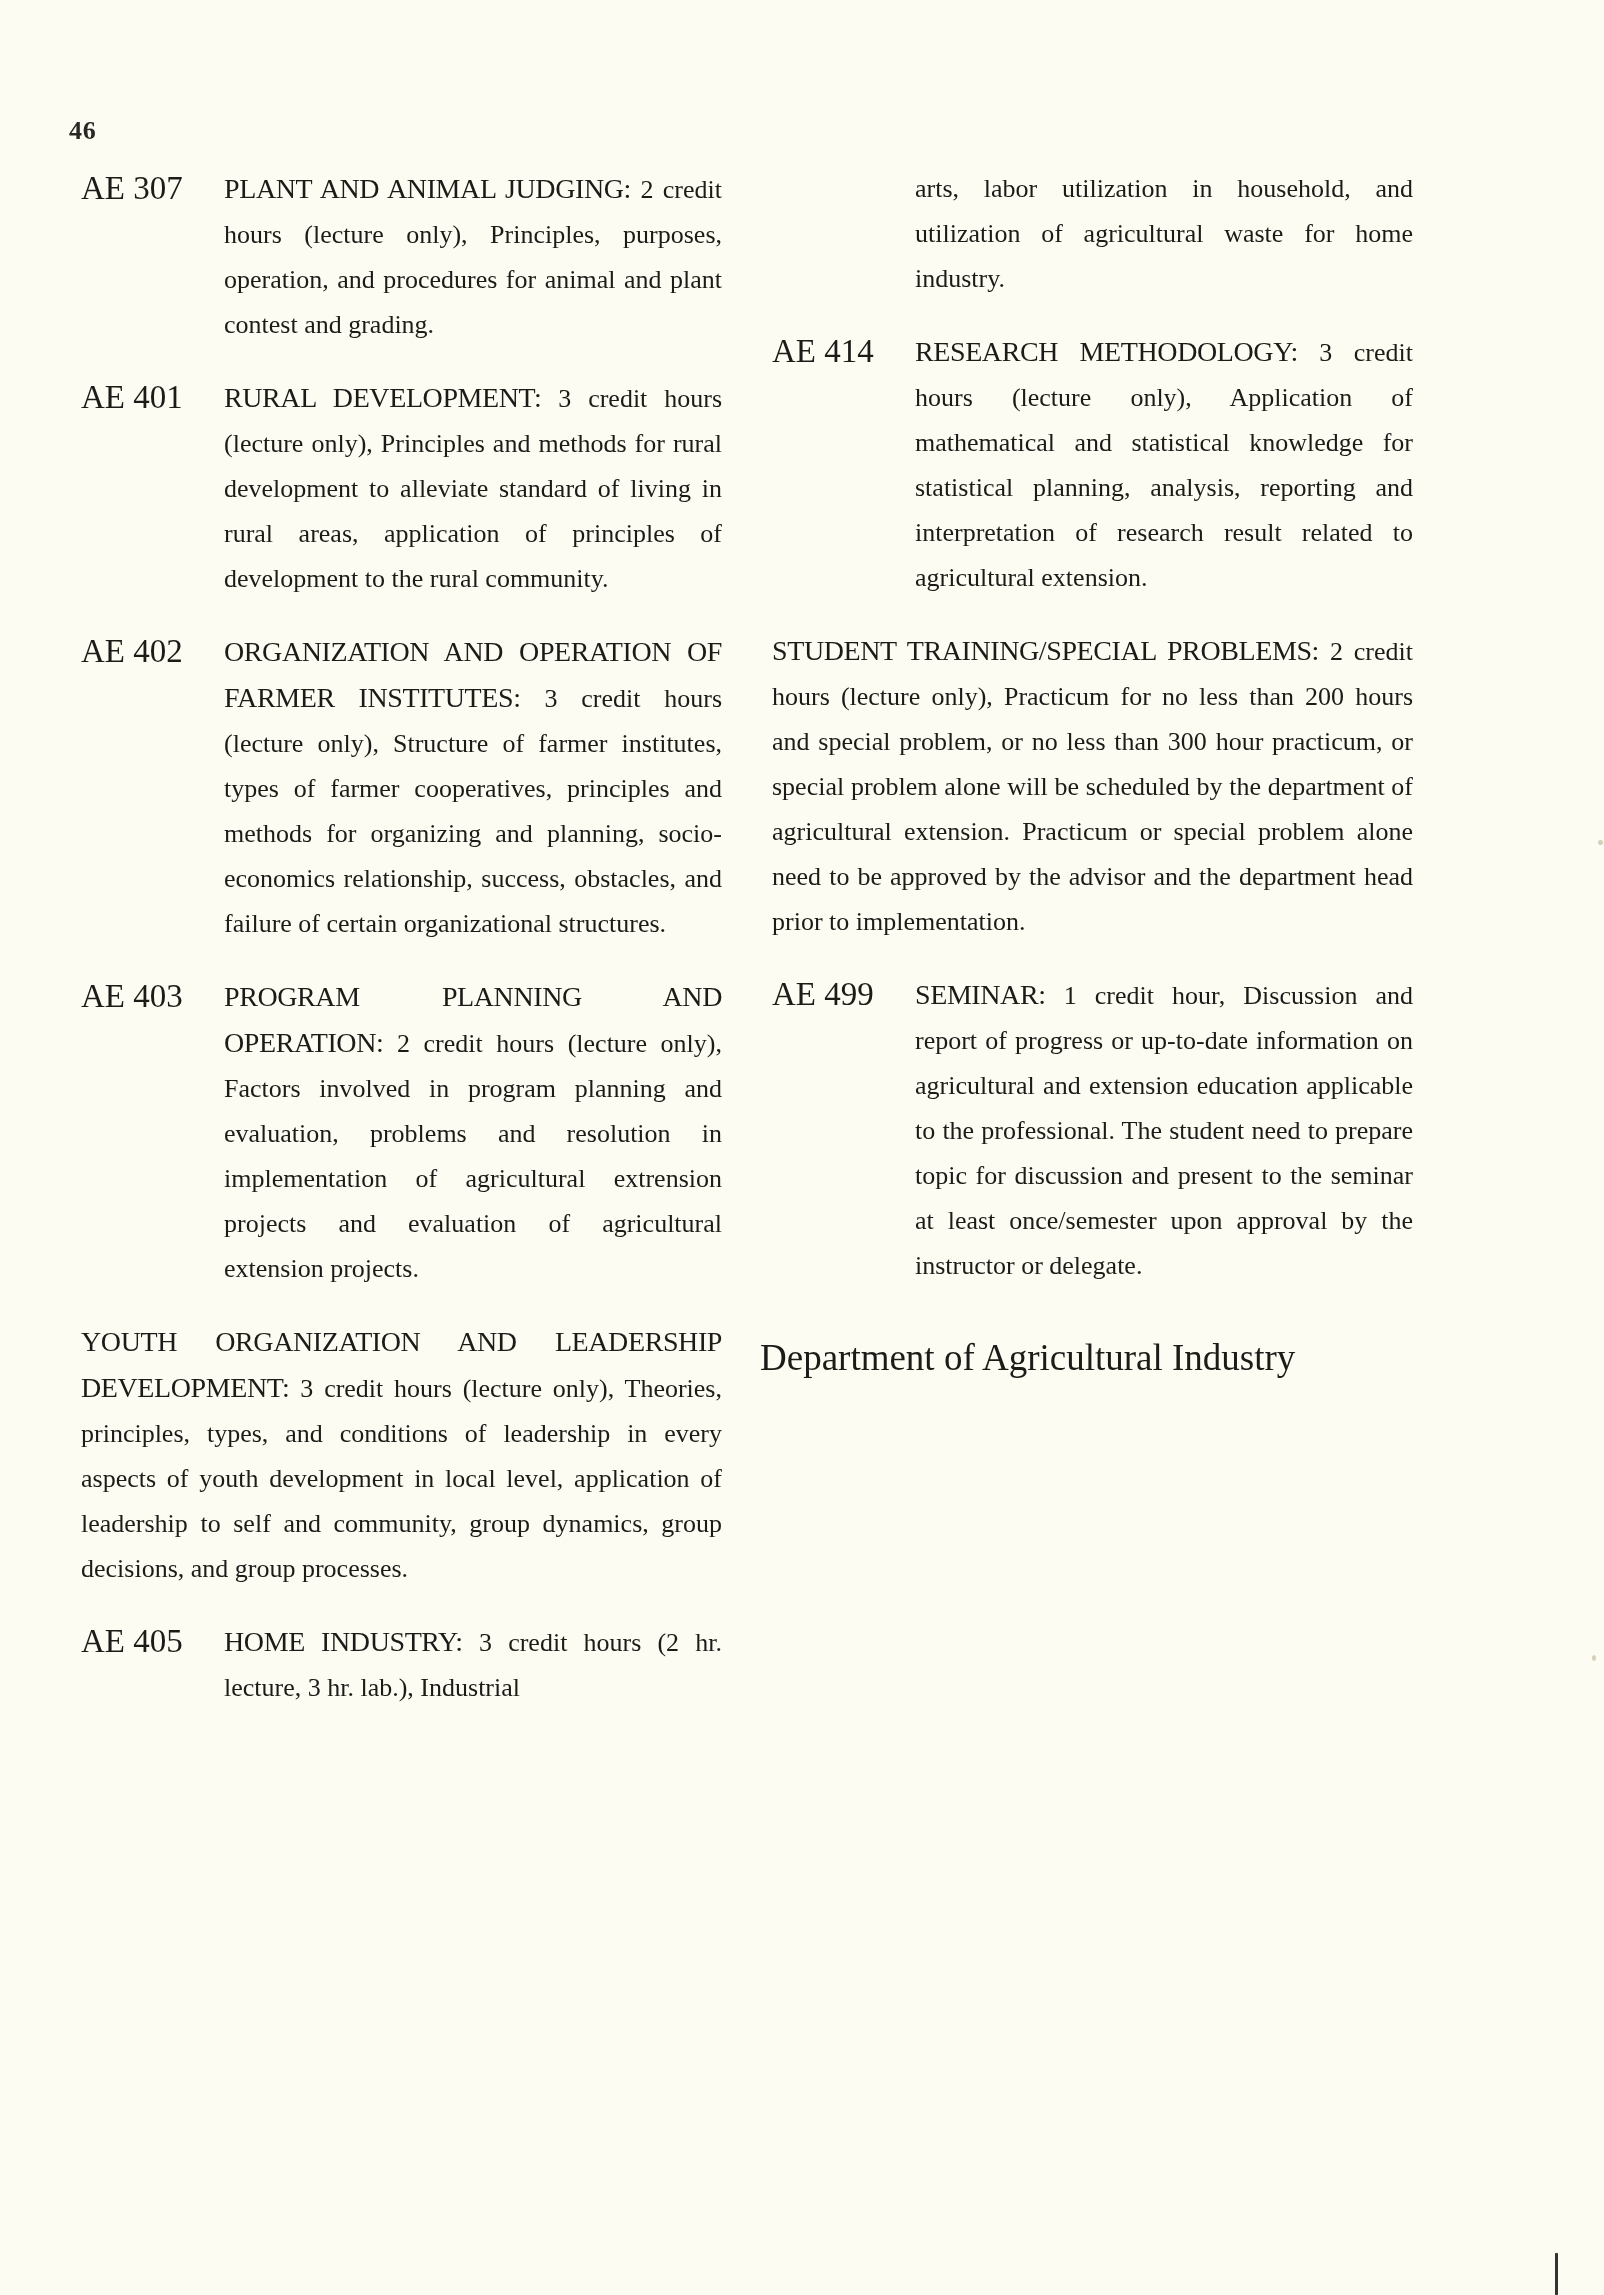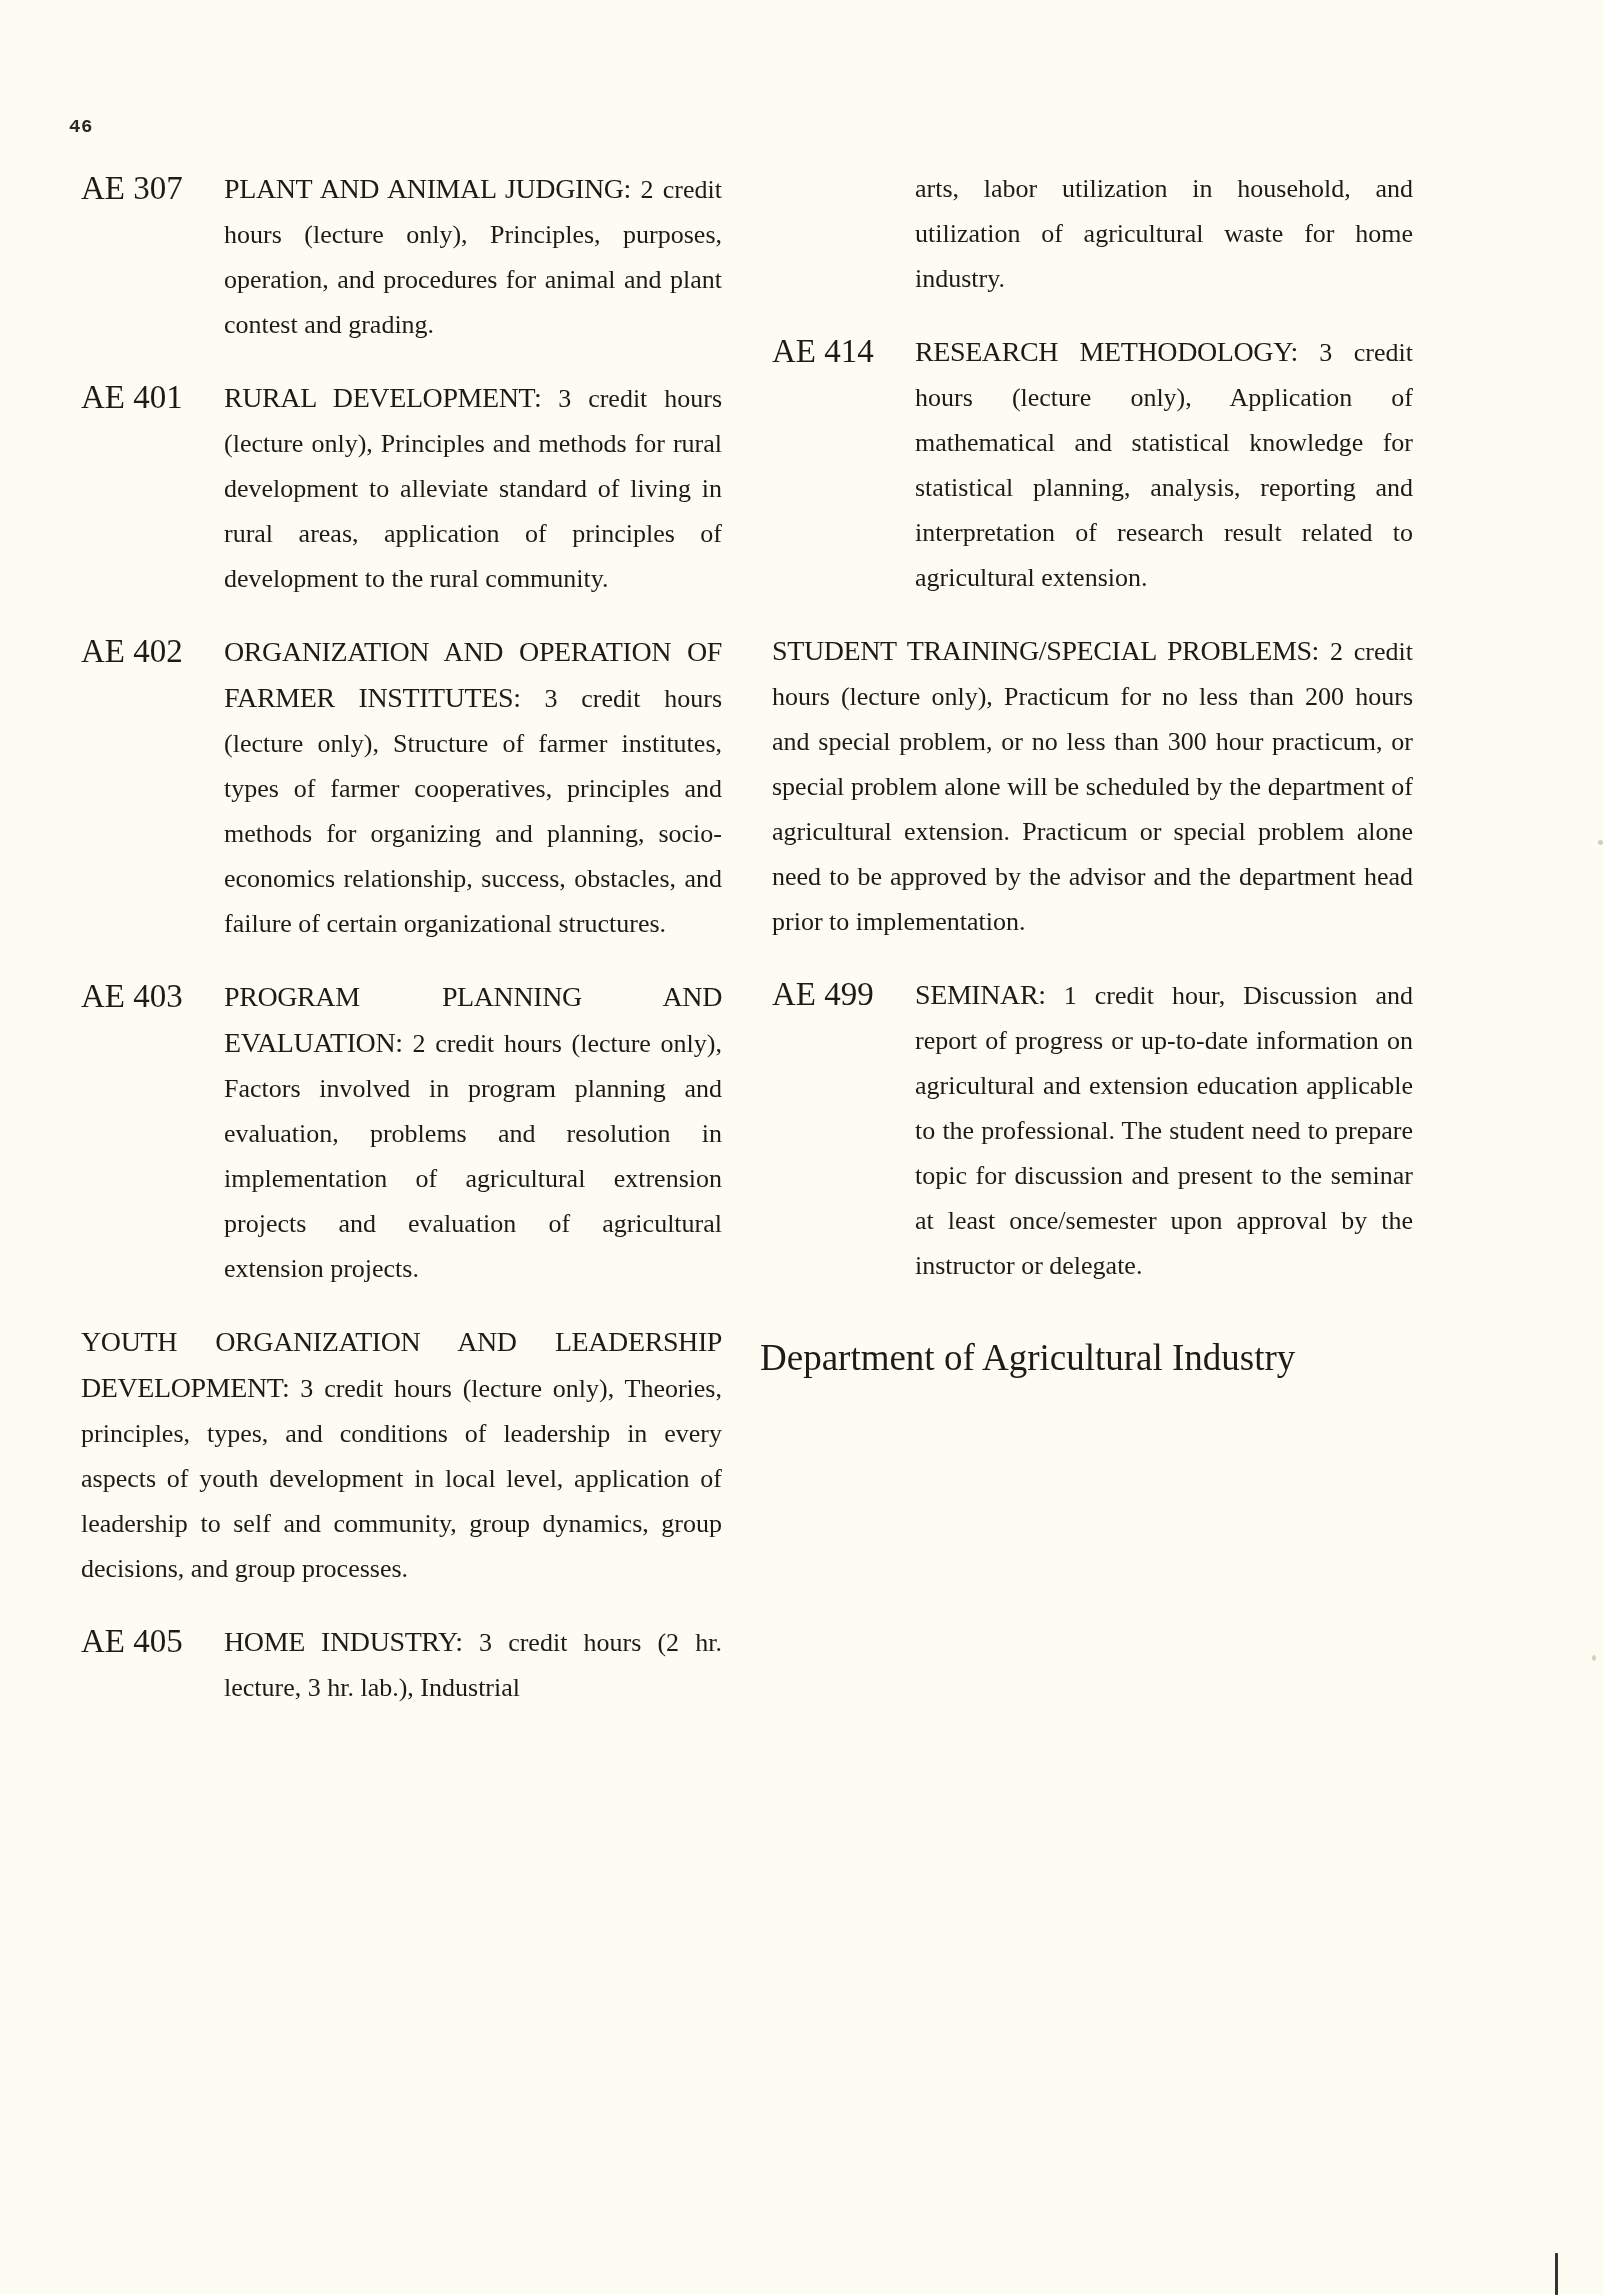--- a/index.html
+++ b/index.html
@@ -4,22 +4,22 @@
 <style>
   html, body { margin: 0; padding: 0; }
   body {
     width: 1604px; height: 2295px; position: relative; overflow: hidden;
     background: #fdfcf3;
     color: #1d1b18;
     font-family: "Liberation Serif", "DejaVu Serif", serif;
   }
   .page-number {
     position: absolute; left: 69px; top: 116px;
-    font-family: Liberation Mono, monospace;
-    font-weight: bold; font-size: 19px; letter-spacing: 0.7px; color: #2a2825;
+    font-family: Liberation Serif, serif;
+    font-weight: bold; font-size: 26px; letter-spacing: 0.7px; color: #2a2825;
   }
   .column { position: absolute; top: 166px; width: 653px; }
   .col-left { left: 69px; }
   .col-right { left: 760px; top: 166px; }
   .entry { position: relative; display: flex; margin-bottom: 28px; margin-left: 12px; }
   .code {
     flex: 0 0 143px; font-size: 33px; line-height: 45px; white-space: pre;
   }
   .body {
     flex: 1; font-size: 26px; line-height: 45px; text-align: justify;
@@ -58,21 +58,21 @@
   <div class="entry">
     <div class="code">AE 402</div>
     <div class="body">
       <span class="title">ORGANIZATION AND OPERATION OF FARMER INSTITUTES: </span>
       <span>3 credit hours (lecture only), Structure of farmer institutes, types of farmer cooperatives, principles and methods for organizing and planning, socio-economics relationship, success, obstacles, and failure of certain organizational structures.</span>
     </div>
   </div>
   <div class="entry">
     <div class="code">AE 403</div>
     <div class="body">
-      <span class="title">PROGRAM PLANNING AND EVALUATION: </span>
+      <span class="title">PROGRAM PLANNING AND OPERATION: </span>
       <span>2 credit hours (lecture only), Factors involved in program planning and evaluation, problems and resolution in implementation of agricultural extrension projects and evaluation of agricultural extension projects.</span>
     </div>
   </div>
   <div class="entry">
     <div class="body">
       <span class="title">YOUTH ORGANIZATION AND LEADERSHIP DEVELOPMENT: </span>
       <span>3 credit hours (lecture only), Theories, principles, types, and conditions of leadership in every aspects of youth development in local level, application of leadership to self and community, group dynamics, group decisions, and group processes.</span>
     </div>
   </div>
   <div class="entry">

